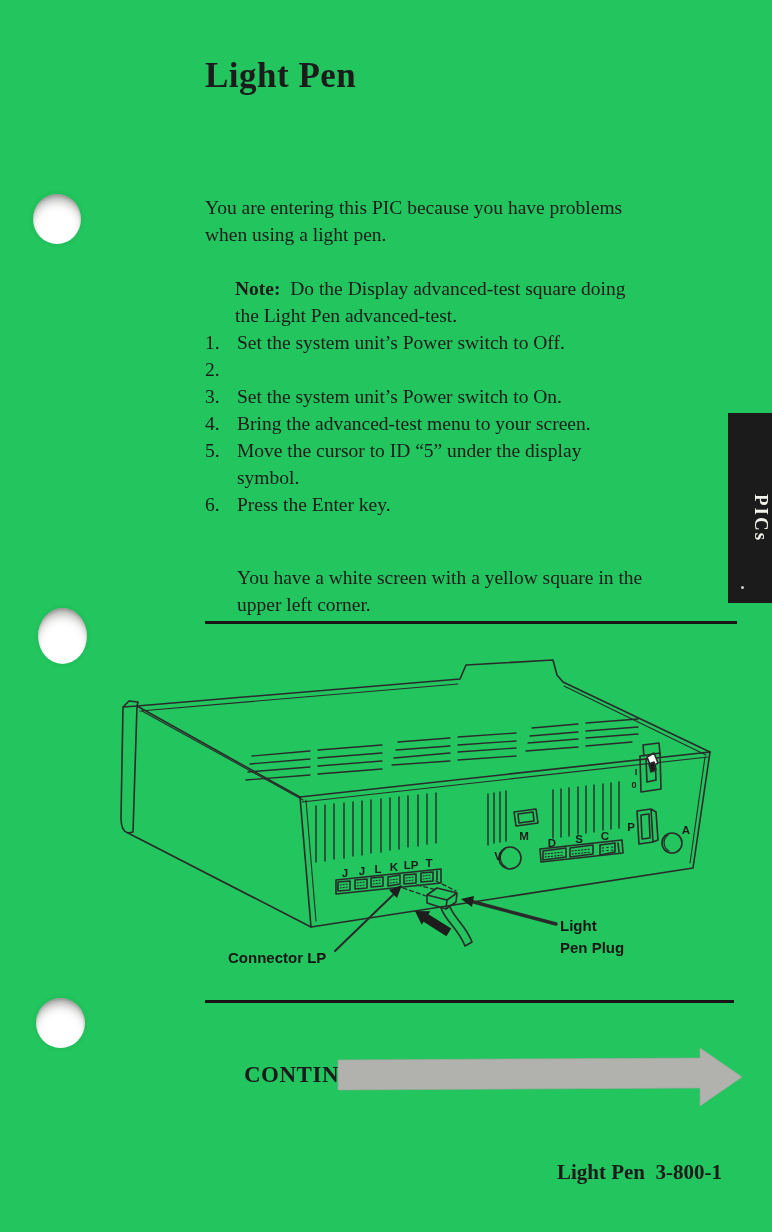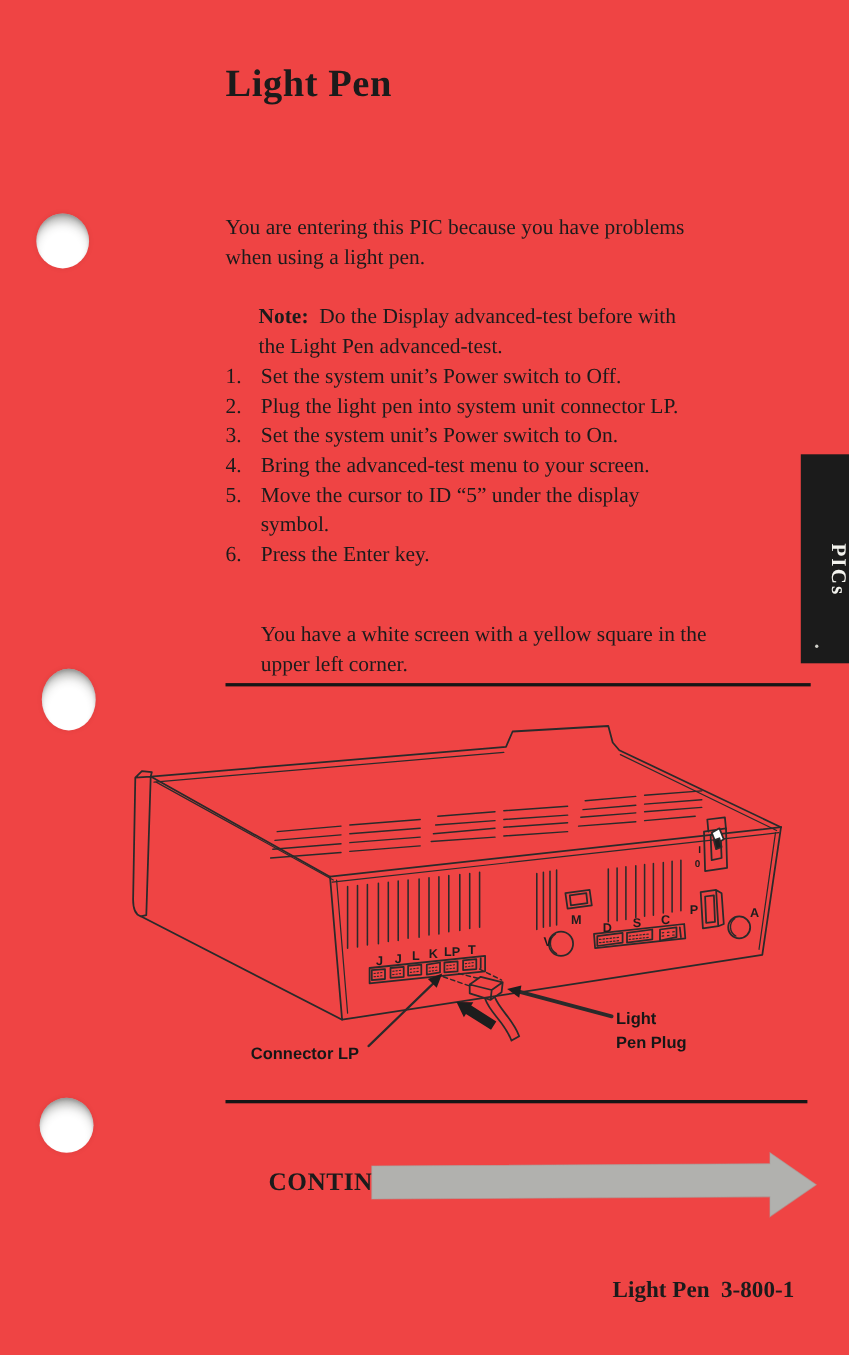--- a/index.html
+++ b/index.html
@@ -1,16 +1,16 @@
 <!DOCTYPE html>
 <html><head>
 <meta charset="utf-8">
 <style>
   html,body{margin:0;padding:0;background:#777;}
-  #page{position:relative;width:772px;height:1232px;background:#ef4444;overflow:hidden;
+  #page{position:relative;width:772px;height:1232px;background:#22c55e;overflow:hidden;
         font-family:"Liberation Serif",serif;color:#1b1b1b;}
   
   .hole{position:absolute;border-radius:50%;background:#fff;
         box-shadow:inset 0 10px 11px -5px rgba(40,40,36,.45), inset 0 2px 3px rgba(0,0,0,.15), 0 0 5px 1px rgba(0,0,0,.05);}
   
   .title{position:absolute;left:205px;top:56px;font-size:35px;font-weight:bold;letter-spacing:.5px;}
   .body-text{font-size:19.5px;line-height:27px;white-space:pre-line;margin-top:24px;}
   .intro{position:absolute;left:205px;top:170px;width:516px;}
   .note{position:absolute;left:235px;top:251px;width:486px;}
   .note b{font-weight:bold;}
@@ -47,31 +47,30 @@
 
   <div class="hole" style="left:33px;top:194px;width:48px;height:50px;"></div>
   <div class="hole" style="left:38px;top:608px;width:49px;height:56px;"></div>
   <div class="hole" style="left:36px;top:998px;width:49px;height:50px;"></div>
 
   <div class="title">Light Pen</div>
 
   <div class="intro body-text">You are entering this PIC because you have problems
 when using a light pen.</div>
 
-  <div class="note body-text"><b>Note:</b><span class="nt">  Do the Display advanced-test before with
+  <div class="note body-text"><b>Note:</b><span class="nt">  Do the Display advanced-test square doing
 the Light Pen advanced-test.</span></div>
 
   <div class="steps">
     <div class="step">
         <span class="num">1.</span>
         <span class="txt">Set the system unit’s Power switch to Off.</span>
       </div>
     <div class="step">
         <span class="num">2.</span>
-        <span class="txt">Plug the light pen into system unit connector LP.</span>
       </div>
     <div class="step">
         <span class="num">3.</span>
         <span class="txt">Set the system unit’s Power switch to On.</span>
       </div>
     <div class="step">
         <span class="num">4.</span>
         <span class="txt">Bring the advanced-test menu to your screen.</span>
       </div>
     <div class="step">

